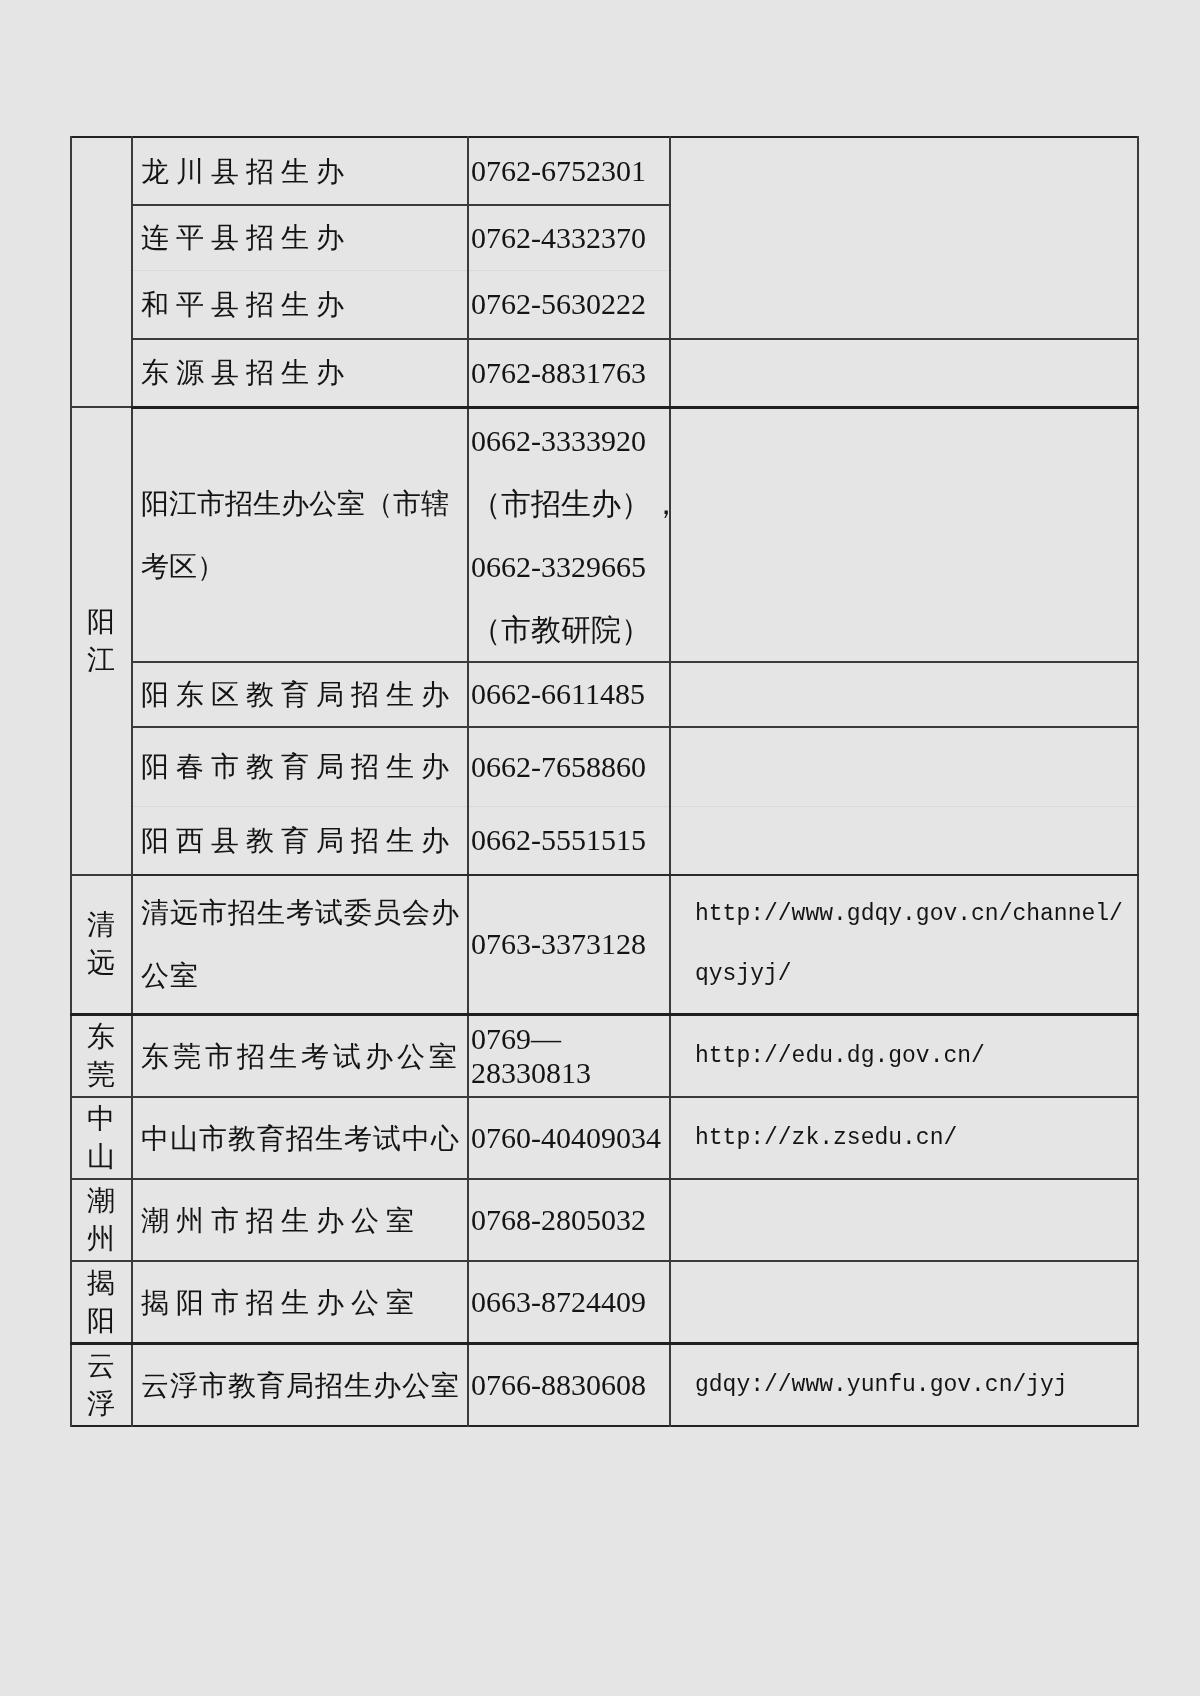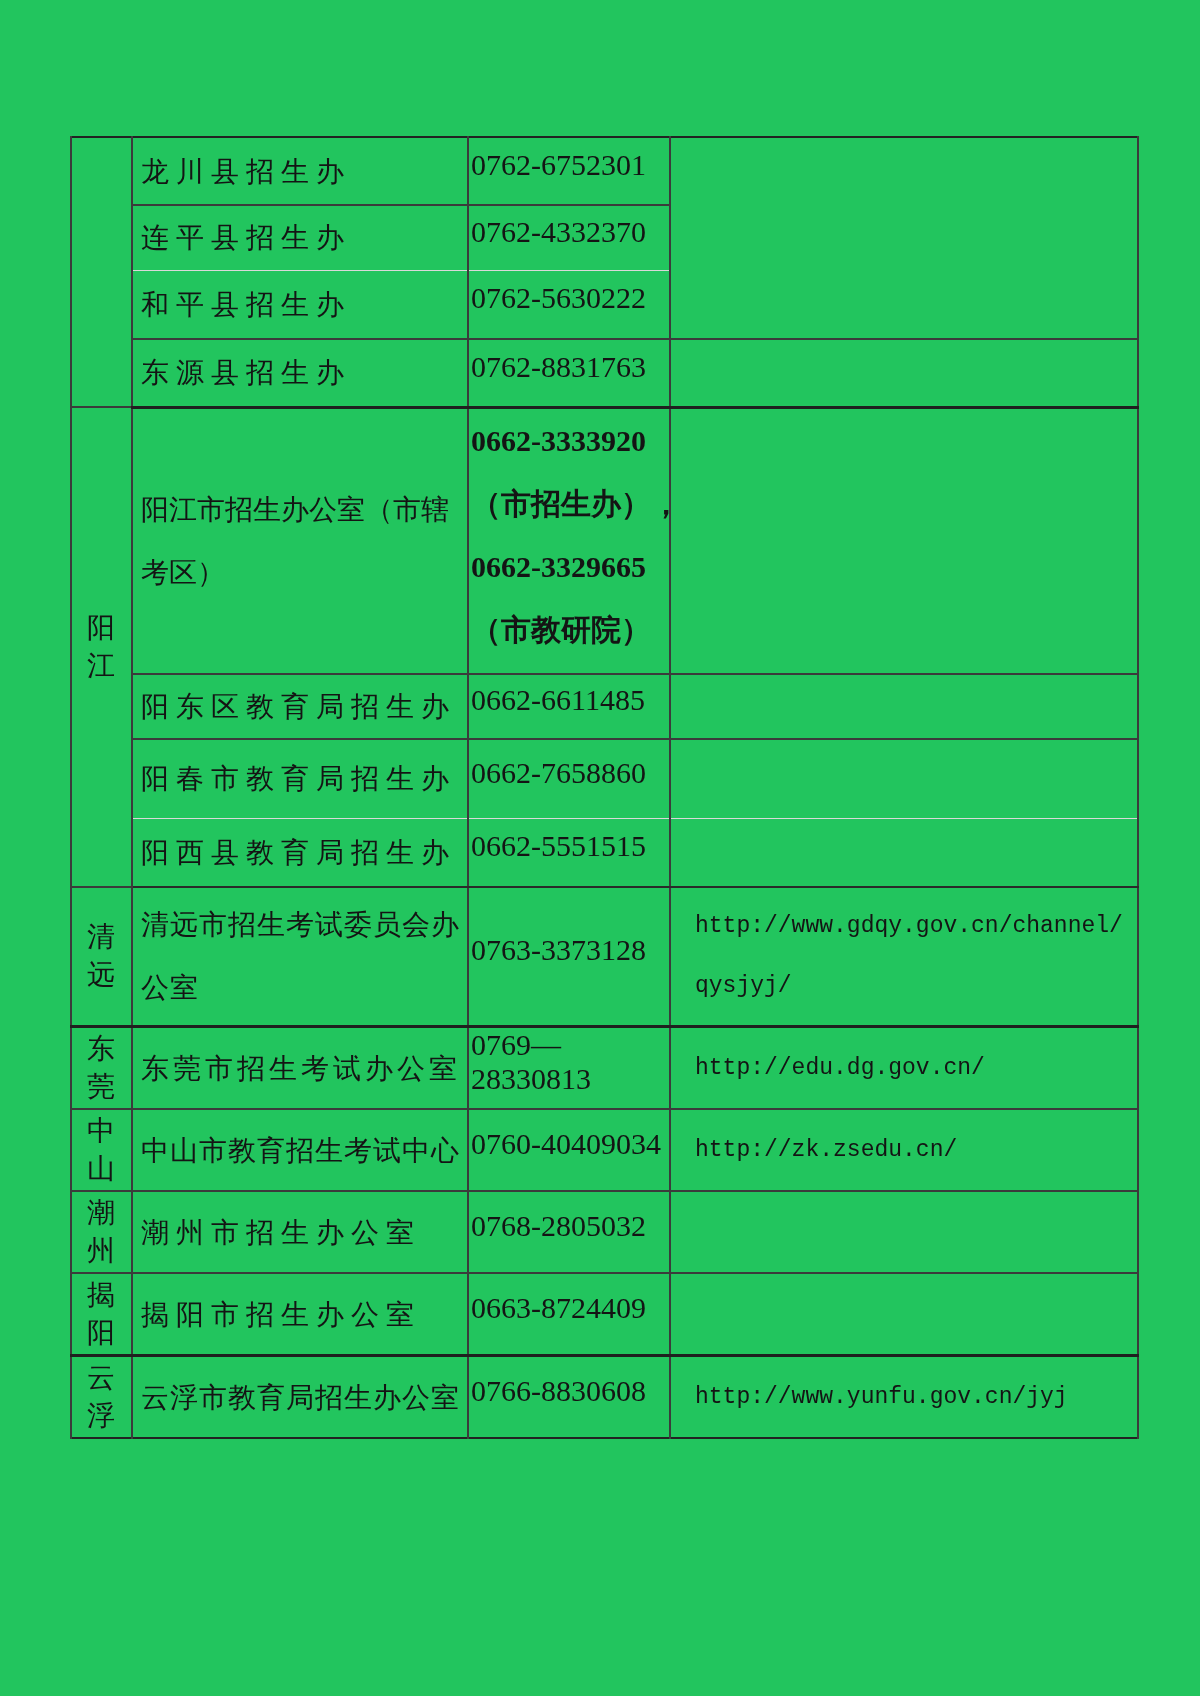--- a/index.html
+++ b/index.html
@@ -1,42 +1,42 @@
 <!DOCTYPE html>
 <html><head>
 <meta charset="utf-8">
 <style>
   html,body{margin:0;padding:0;background:#ffffff;}
-  .page{position:relative;width:1200px;height:1696px;background:#22c55e;overflow:hidden;
+  .page{position:relative;width:1200px;height:1696px;background:#e5e5e5;overflow:hidden;
         font-family:"Liberation Serif",serif;color:#141414;}
   table.contact{position:absolute;left:70px;top:136px;width:1067px;
         border-collapse:collapse;table-layout:fixed;
         border:2.5px solid #222222;}
   td{vertical-align:middle;border-left:2px solid #3b3b3b;border-right:2px solid #3b3b3b;
      border-top:none;border-bottom:none;overflow:hidden;}
   
   tr.bd td{border-bottom:2px solid #3b3b3b;}
   tr.bl td{border-bottom:1px solid #d9d9d9;}
   tr.bm td{border-bottom:2.5px solid #2a2a2a;}
   tr.bt td{border-bottom:3.5px solid #1f1f1f;}
   
   td.bd{border-bottom:2px solid #3b3b3b;}
   td.bm{border-bottom:2.5px solid #2a2a2a;}
   td.bt{border-bottom:3.5px solid #1f1f1f;}
   
   td.c-city{text-align:center;padding:2px;font-size:28px;letter-spacing:1px;}
   td.c-office{text-align:left;padding:0 4px 0 8px;font-size:28px;line-height:63px;}
-  td.c-phone{text-align:left;padding:0 0 12px 2px;font-size:30px;font-family:"Liberation Serif",serif;}
+  td.c-phone{text-align:left;padding:0 0 0 2px;font-size:30px;font-family:"Liberation Serif",serif;}
   td.c-web{text-align:left;padding:0 2px 0 24px;font-size:23px;line-height:60px;
            font-family:"Liberation Mono",monospace;word-break:break-all;}
   .ls7{letter-spacing:7px;}
   .ls4{letter-spacing:4px;}
   .ls1{letter-spacing:1px;}
   .ls0{letter-spacing:0;font-size:27px;}
-  .phone-line{line-height:63px;white-space:nowrap;font-weight:bold;}
+  .phone-line{line-height:63px;white-space:nowrap;}
   .note{position:absolute;left:0;top:1352px;width:1134px;text-align:center;
         font-size:28px;letter-spacing:1px;color:#141414;
         font-family:"Liberation Serif",serif;}
   .footer{position:absolute;left:0;top:1620px;width:1200px;text-align:center;
           font-size:20px;color:#333333;font-family:"Liberation Sans",sans-serif;}
 </style>
 </head>
 <body>
 
 <div class="page">
@@ -129,20 +129,20 @@
       <td class="c-city">揭阳</td>
       <td class="c-office ls7">揭阳市招生办公室</td>
       <td class="c-phone">0663-8724409</td>
       <td class="c-web"></td>
     </tr>
 
     <tr style="height:69px">
       <td class="c-city">云浮</td>
       <td class="c-office ls1">云浮市教育局招生办公室</td>
       <td class="c-phone">0766-8830608</td>
-      <td class="c-web">http://www.yunfu.gov.cn/jyj</td>
+      <td class="c-web">gdqy://www.yunfu.gov.cn/jyj</td>
     </tr>
   </tbody>
     </table>
 
 
 
 </div>
 
 </body></html>

